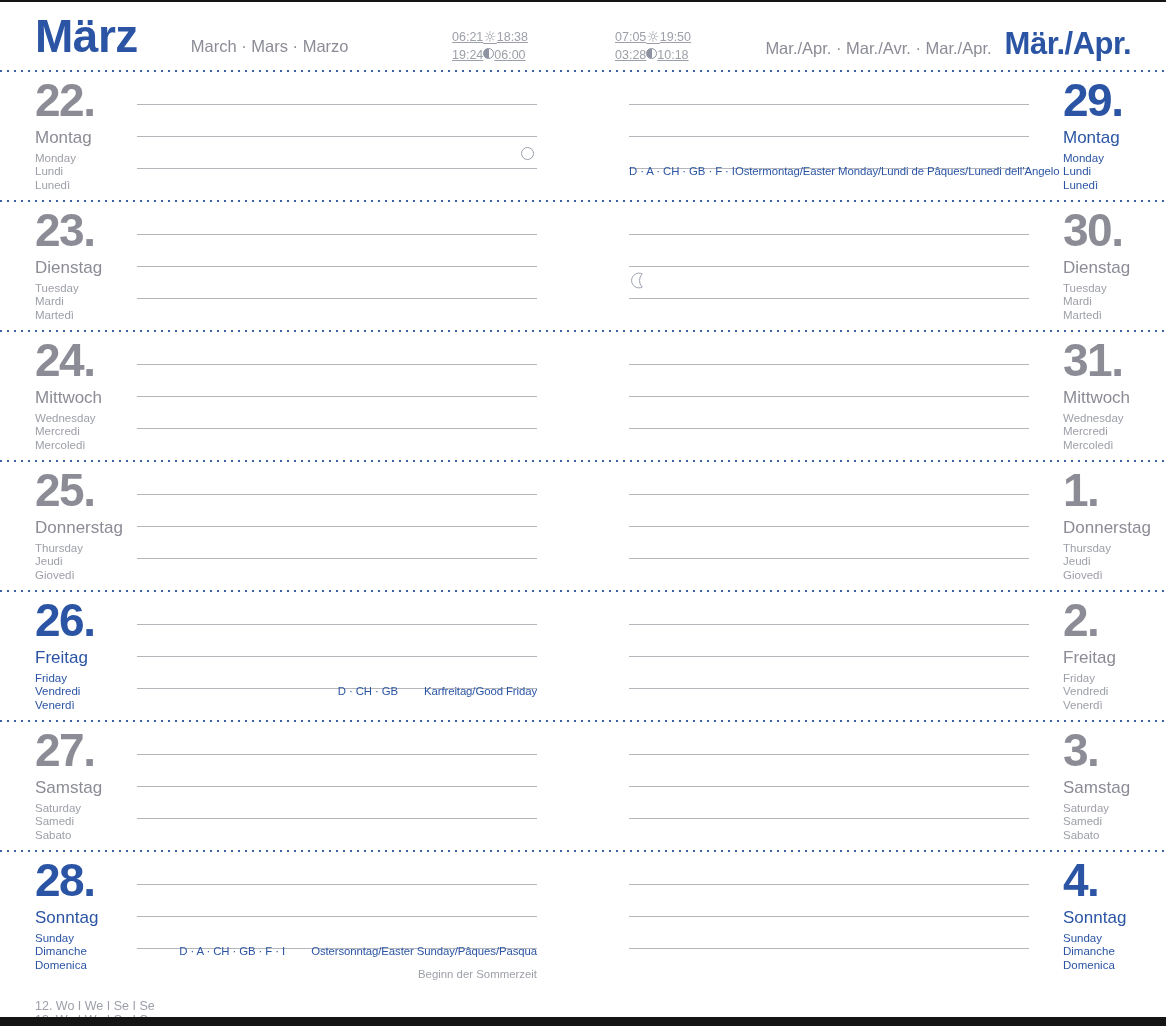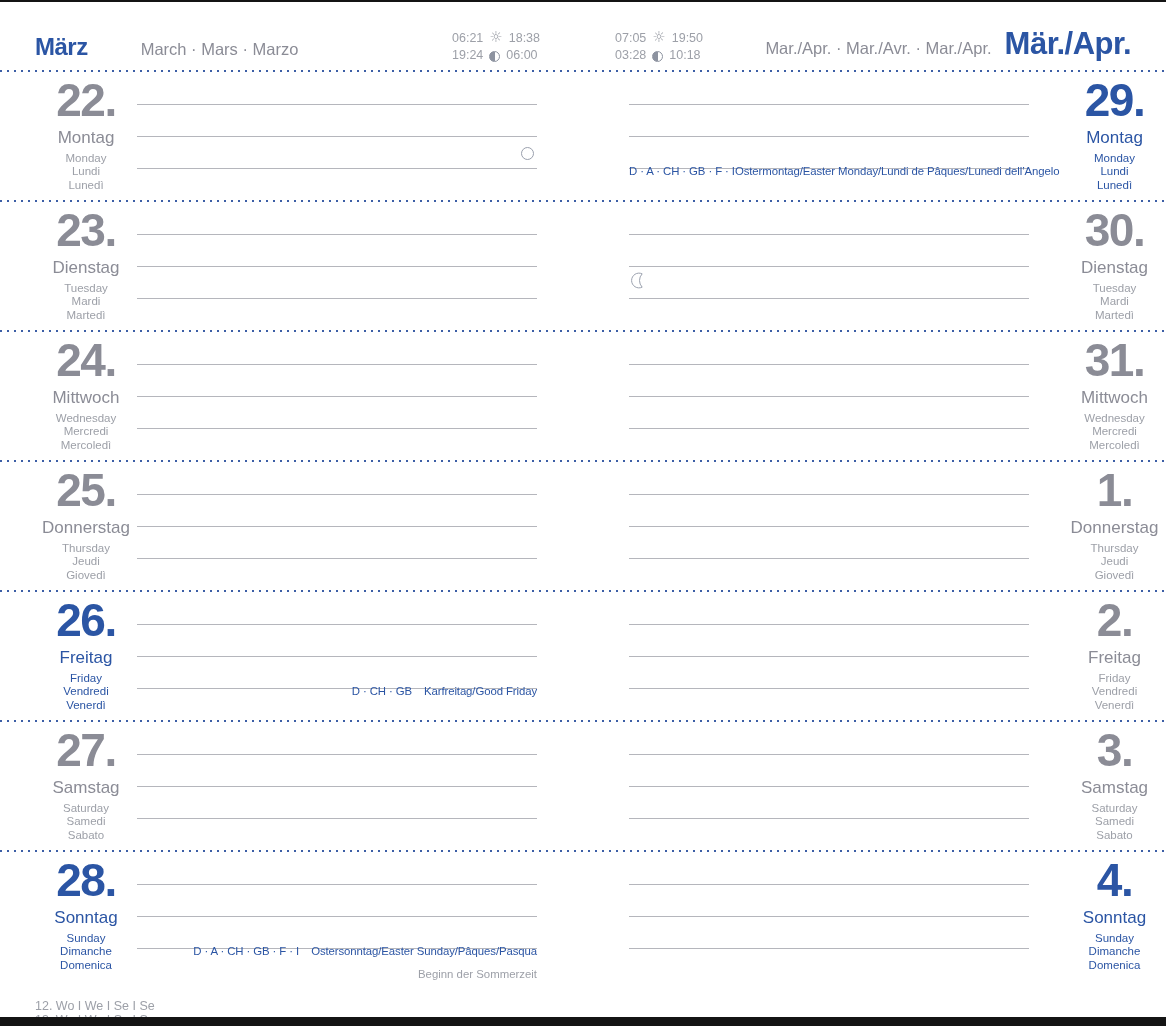--- a/index.html
+++ b/index.html
@@ -16,52 +16,52 @@
     font-family:"Liberation Sans", sans-serif;color:var(--gray);
   }
   .top-edge{height:2px;background:var(--edge);}
   
   header{
     height:68px;box-sizing:border-box;position:relative;
     display:flex;align-items:flex-end;justify-content:space-between;
     padding:0 35px 11px 35px;
   }
   .h-group{display:flex;align-items:baseline;gap:13px;white-space:nowrap;}
-  .month-title{font-size:24px;font-weight:bold;color:var(--accent);letter-spacing:-0.5px;line-height:1;}
+  .month-title{font-size:46px;font-weight:bold;color:var(--accent);letter-spacing:-0.5px;line-height:1;}
   .month-title.sm{font-size:31px;}
   .month-sub{font-size:16.5px;color:var(--gray);margin-left:40px;}
   .suntimes{position:absolute;bottom:8px;display:flex;flex-direction:column;gap:3px;
     font-size:12.5px;color:var(--lgray);}
   .st-a{left:452px;} .st-b{left:615px;}
-  .st-row{display:flex;align-items:flex-end;gap:6px;}
+  .st-row{display:flex;align-items:flex-start;text-decoration:underline;}
   .sun-glyph{font-family:"DejaVu Sans",sans-serif;font-size:15px;line-height:1;color:var(--lgray);}
   .moon-disc{width:11px;height:11px;border-radius:50%;border:1px solid #8d93a0;box-sizing:border-box;
     background:linear-gradient(90deg,#8d93a0 55%,#ffffff 55%);}
   
   .row{
     position:relative;height:130px;box-sizing:content-box;
     display:grid;grid-template-columns:102px 400px 92px 400px 137px;
     padding-left:35px;
   }
   .row.tall{height:142px;}
   .dots{position:absolute;top:0;left:0;width:1166px;height:2px;
     background:repeating-linear-gradient(to right,var(--dots) 0 2px,transparent 2px 7px);}
-  .day-label{padding-top:9px;overflow:visible;white-space:nowrap;text-align:center;}
+  .day-label{padding-top:9px;overflow:visible;white-space:nowrap;}
   .day-label.rt{padding-left:34px;}
   .day-num{font-size:46px;font-weight:bold;line-height:0.95;letter-spacing:-1.5px;color:var(--gray);}
   .day-name{font-size:17px;margin-top:5px;color:var(--gray);}
   .day-intl{font-size:11.5px;line-height:1.2;margin-top:4px;color:var(--lgray);white-space:pre-line;}
   .holiday .day-num,.holiday .day-name,.holiday .day-intl{color:var(--accent);}
   .lines{position:relative;}
   .wline{position:absolute;left:0;right:0;height:1px;background:var(--line);}
   .wl1{top:34px}.wl2{top:66px}.wl3{top:98px}
   .note{position:absolute;top:95px;left:0;right:0;display:flex;
     font-size:11.4px;letter-spacing:-0.1px;color:var(--accent);white-space:nowrap;}
   .note.spread{justify-content:space-between;}
-  .note.rightal{justify-content:flex-end;gap:12px;}
+  .note.rightal{justify-content:flex-end;gap:26px;}
   .note2{position:absolute;top:118px;right:0;font-size:11.4px;color:var(--lgray);white-space:nowrap;}
   .full-moon{position:absolute;right:3px;top:77px;width:13px;height:13px;
     border:1px solid #9aa0ad;border-radius:50%;box-sizing:border-box;background:#fff;}
   .crescent{position:absolute;left:1px;top:71px;width:18px;height:19px;}
   .crescent svg{display:block;width:100%;height:100%;}
   
   footer{display:flex;justify-content:space-between;box-sizing:border-box;
     padding:7px 35px 0 35px;font-size:12.5px;color:var(--lgray);height:23px;flex-direction:column;}
   .bottom-edge{position:absolute;bottom:0;left:0;width:1166px;height:9px;background:var(--edge);}
 </style>

